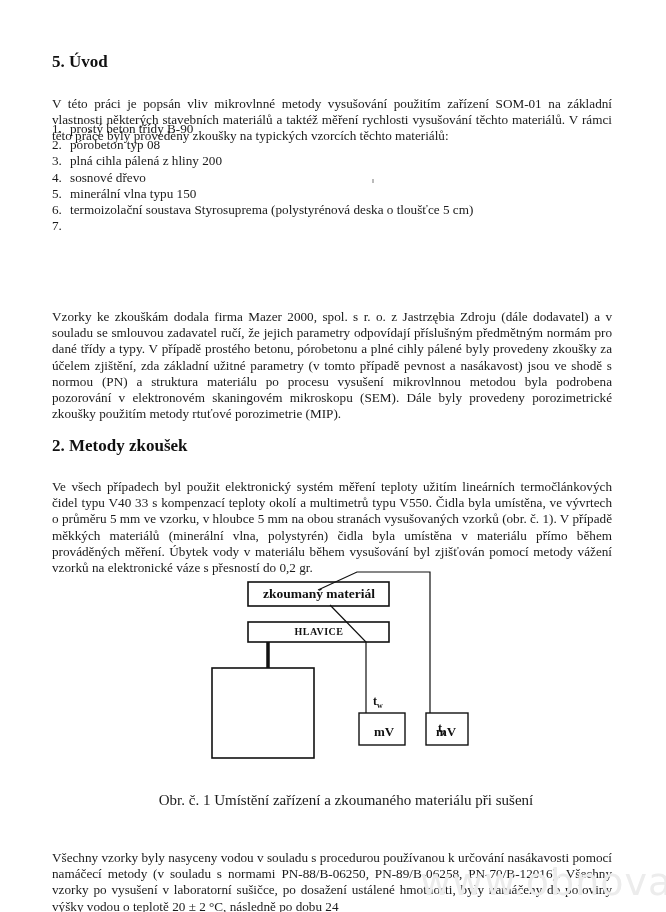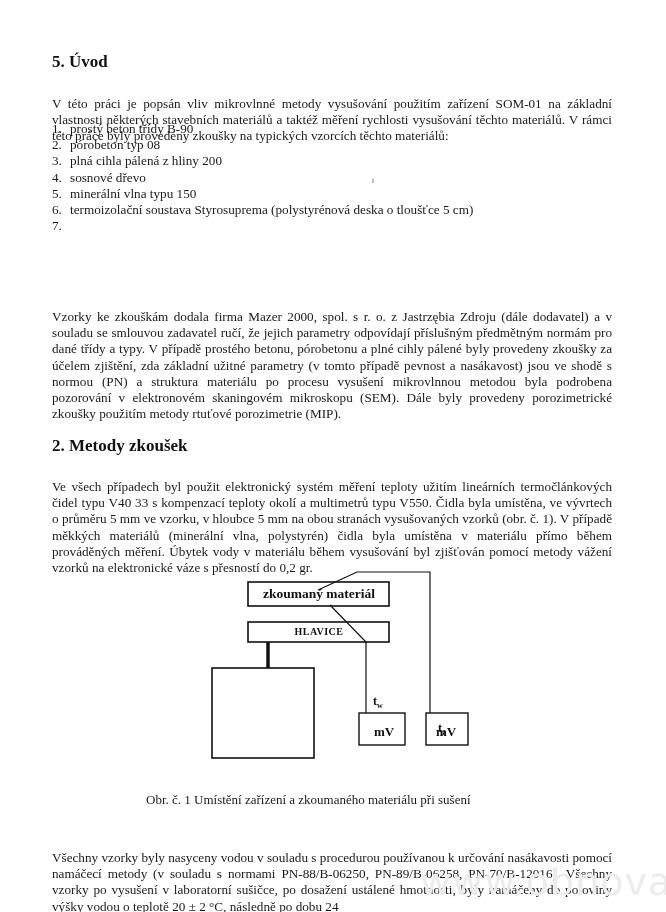--- a/index.html
+++ b/index.html
@@ -15,21 +15,21 @@
   }
   .para {
     position: absolute; left: 52px; width: 560px; text-align: justify;
     text-align-last: left;
     margin-top: 24px;
   }
   .ol { position: absolute; left: 52px; width: 560px; margin: 0; padding: 0; list-style: none; }
   .ol li { position: relative; padding-left: 18px; }
   .ol li .num { position: absolute; left: 0; top: 0; }
   .caption {
-    position: absolute; left: 146px; top: 792px; width: 400px; font-size: 13px;
+    position: absolute; left: 146px; top: 792px; width: 400px; font-size: 15px; text-align: center;
   }
   .watermark {
     position: absolute; left: 420px; top: 862px; font-family: "DejaVu Sans", sans-serif;
     font-size: 38px; letter-spacing: 1px; color: #ececec; line-height: 40px;
     white-space: nowrap; pointer-events: none;
   }
   
   .diagram { position: absolute; left: 0; top: 0; width: 666px; height: 844px; pointer-events: none; }
   .diagram svg { position: absolute; left: 0; top: 0; }
   .dlabel {

